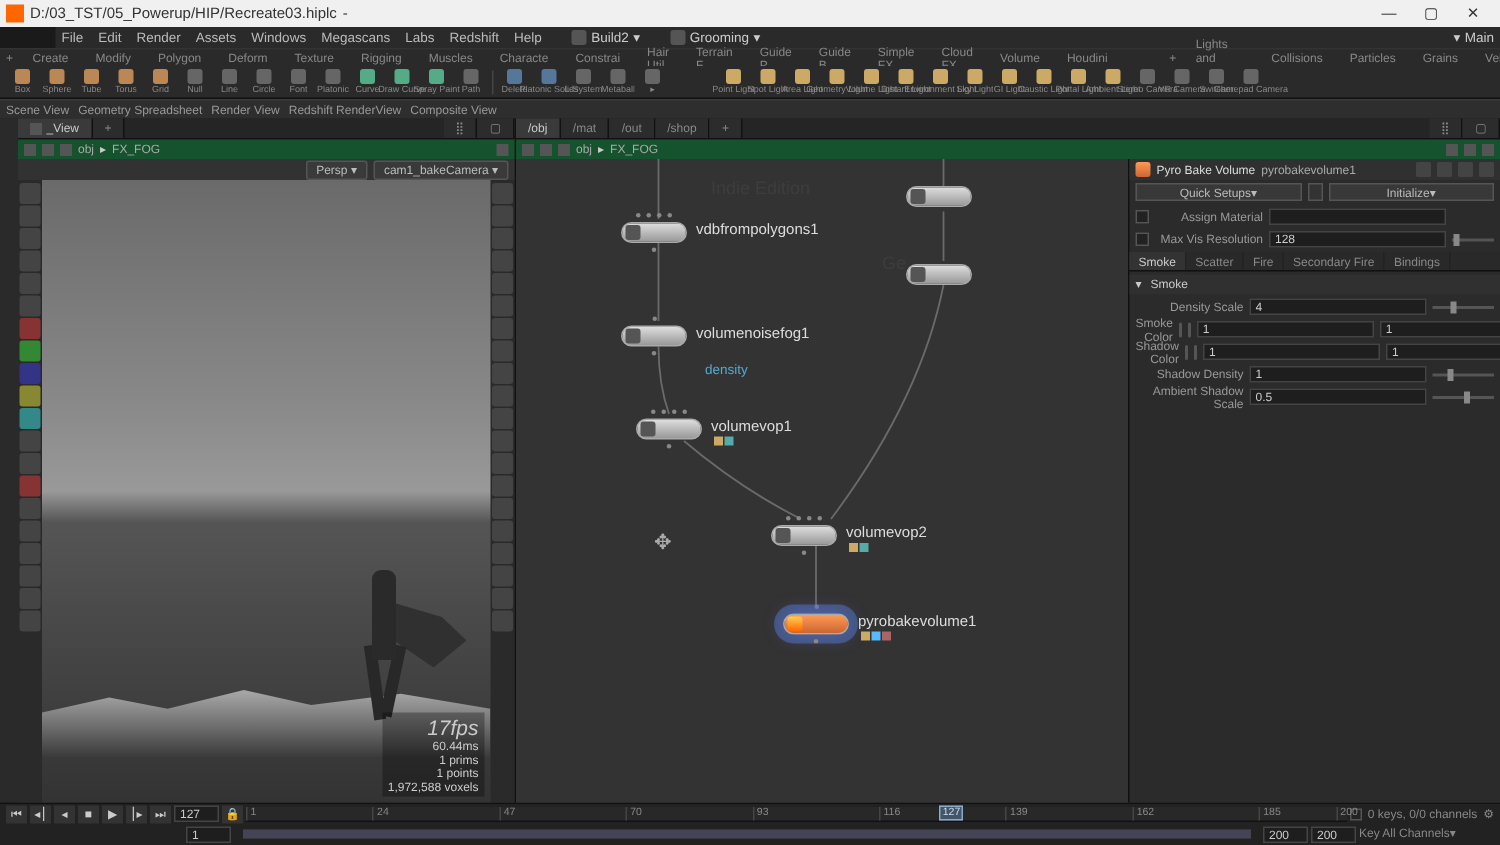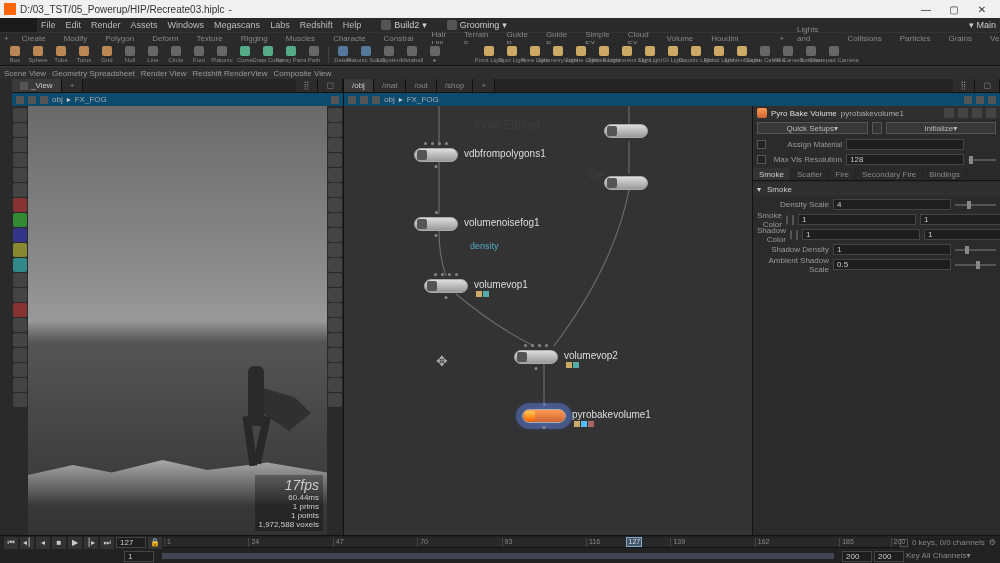--- a/index.html
+++ b/index.html
@@ -23,21 +23,21 @@
 .shelf-btn.blue .ic { background: #579; }
 .shelf-btn.yellow .ic { background: #ca6; }
 .shelf-divider { width: 1px; height: 16px; background: #444; margin: 0 2px; }
 .path-strip { height: 13px; background: #2e2e2e; border-top: 1px solid #3a3a3a; display: flex; align-items: center; padding: 0 4px; gap: 6px; font-size: 8px; color: #999; }
 .tabstrip { height: 14px; background: #252525; display: flex; align-items: center; border-bottom: 1px solid #111; font-size: 8px; }
 .tab { padding: 2px 8px; background: #2c2c2c; border-right: 1px solid #111; cursor: pointer; color: #888; display: flex; align-items: center; gap: 3px; }
 .tab.active { background: #3a3a3a; color: #ccc; }
 .tab .ti { width: 8px; height: 8px; background: #555; }
 .main-area { display: flex; height: 456px; }
 .left-panel { width: 344px; display: flex; flex-direction: column; background: #2a2a2a; border-right: 1px solid #111; padding-left: 12px; }
-.pathbar { height: 13px; background: #0c4a6e; display: flex; align-items: center; padding: 0 4px; gap: 4px; font-size: 8px; justify-content: center; }
+.pathbar { height: 13px; background: #14532d; display: flex; align-items: center; padding: 0 4px; gap: 4px; font-size: 8px; justify-content: center; }
 .pathbar .seg { color: #aaa; cursor: pointer; }
 .pathbar .bi { width: 8px; height: 8px; background: #555; }
 .vp-header { height: 14px; background: #323232; display: flex; align-items: center; padding: 0 4px; gap: 4px; font-size: 8px; }
 .vp-header .sel { background: #3a3a3a; border: 1px solid #555; padding: 1px 6px; border-radius: 2px; font-size: 8px; color: #bbb; cursor: pointer; margin-left: auto; }
 .vp-toolbar { width: 16px; background: #2a2a2a; display: flex; flex-direction: column; padding: 2px 0; gap: 1px; }
 .vp-toolbar .tb { width: 14px; height: 14px; margin: 0 auto; background: #444; border-radius: 2px; cursor: pointer; }
 .vp-toolbar .tb.r { background: #833; }
 .vp-toolbar .tb.g { background: #383; }
 .vp-toolbar .tb.b { background: #338; }
 .vp-toolbar .tb.y { background: #883; }
@@ -335,20 +335,35 @@
     <div class="pathbar">
       <span class="bi"></span>
       <span class="bi"></span>
       <span class="bi"></span>
       <span class="seg">obj</span>
       <span>▸</span>
       <span class="seg">FX_FOG</span>
       <div style="flex:1"></div>
       <span class="bi"></span>
     </div>
+    <div class="vp-header">
+      <span class="bi"></span>
+      <span class="bi"></span>
+      <span class="bi"></span>
+      <span class="bi"></span>
+      <span class="bi"></span>
+      <span class="bi"></span>
+      <span class="bi"></span>
+      <div style="flex:1"></div>
+      <span class="bi"></span>
+      <span class="bi"></span>
+      <span class="bi"></span>
+      <span class="sel">Persp ▾</span>
+      <span class="sel">cam1_bakeCamera ▾</span>
+    </div>
     <div class="vp-body">
       <div class="vp-toolbar">
         <div class="tb"></div>
         <div class="tb"></div>
         <div class="tb"></div>
         <div class="tb"></div>
         <div class="tb"></div>
         <div class="tb"></div>
         <div class="tb r"></div>
         <div class="tb g"></div>

